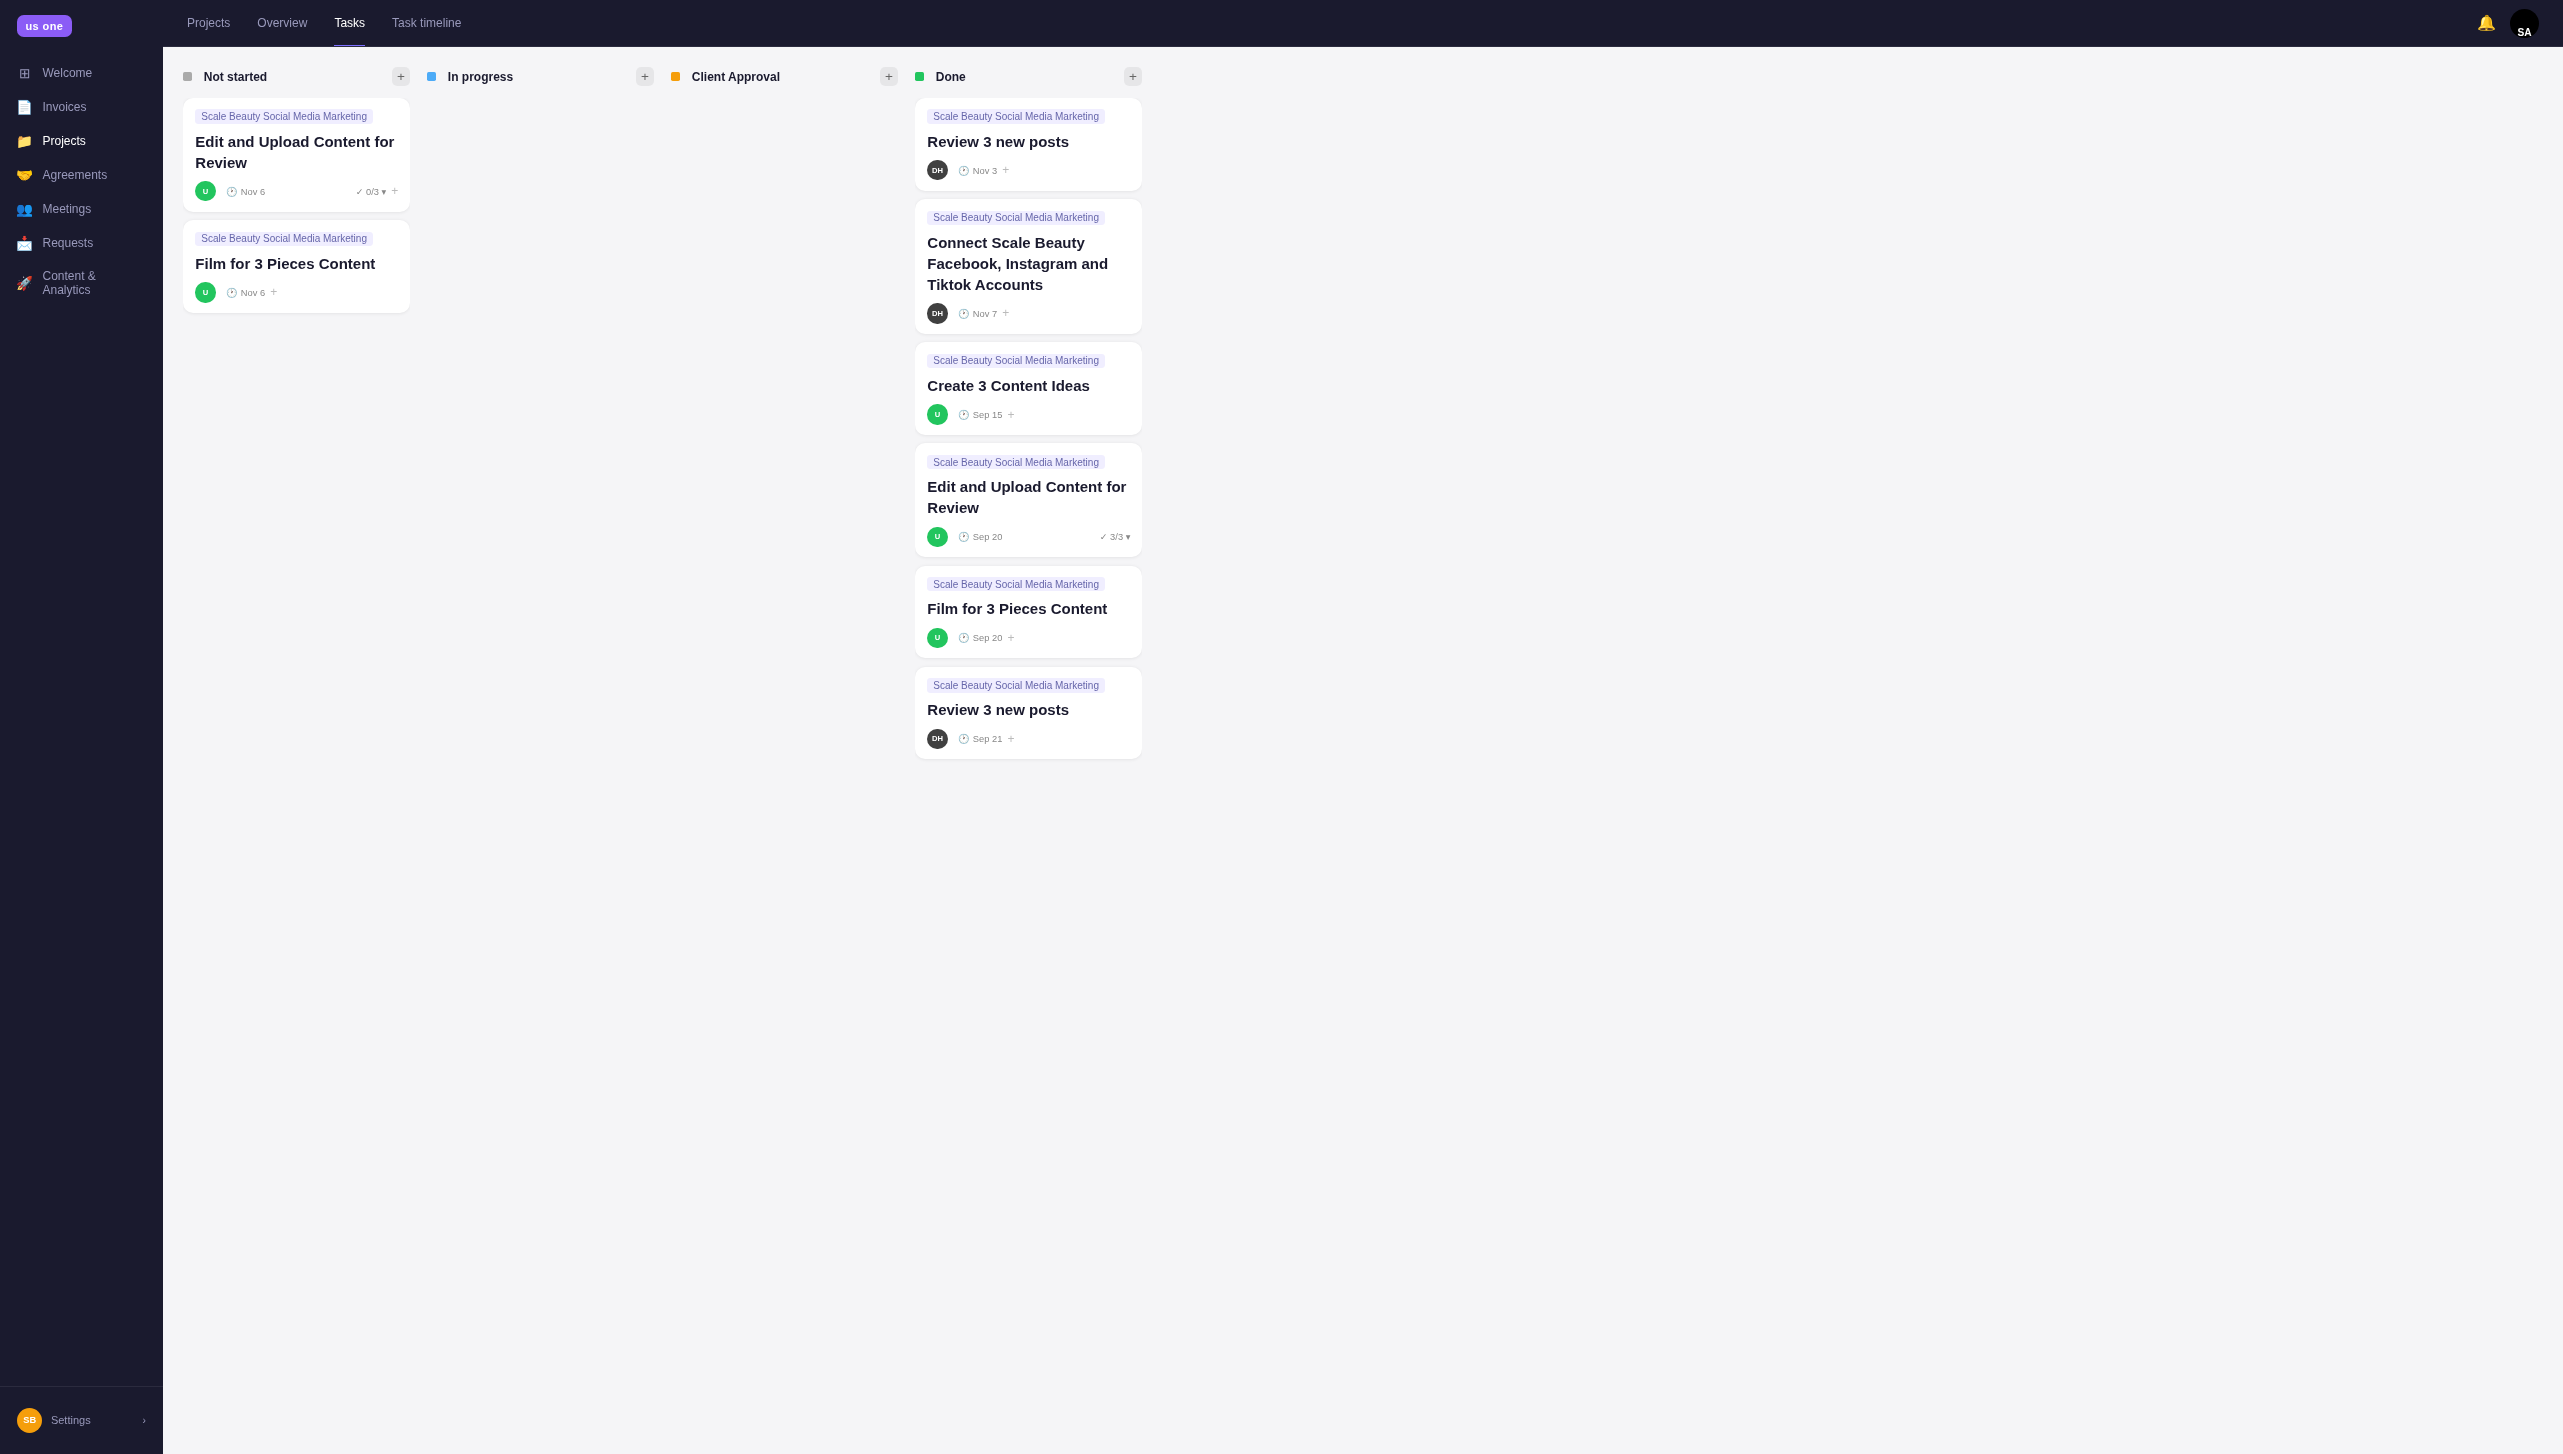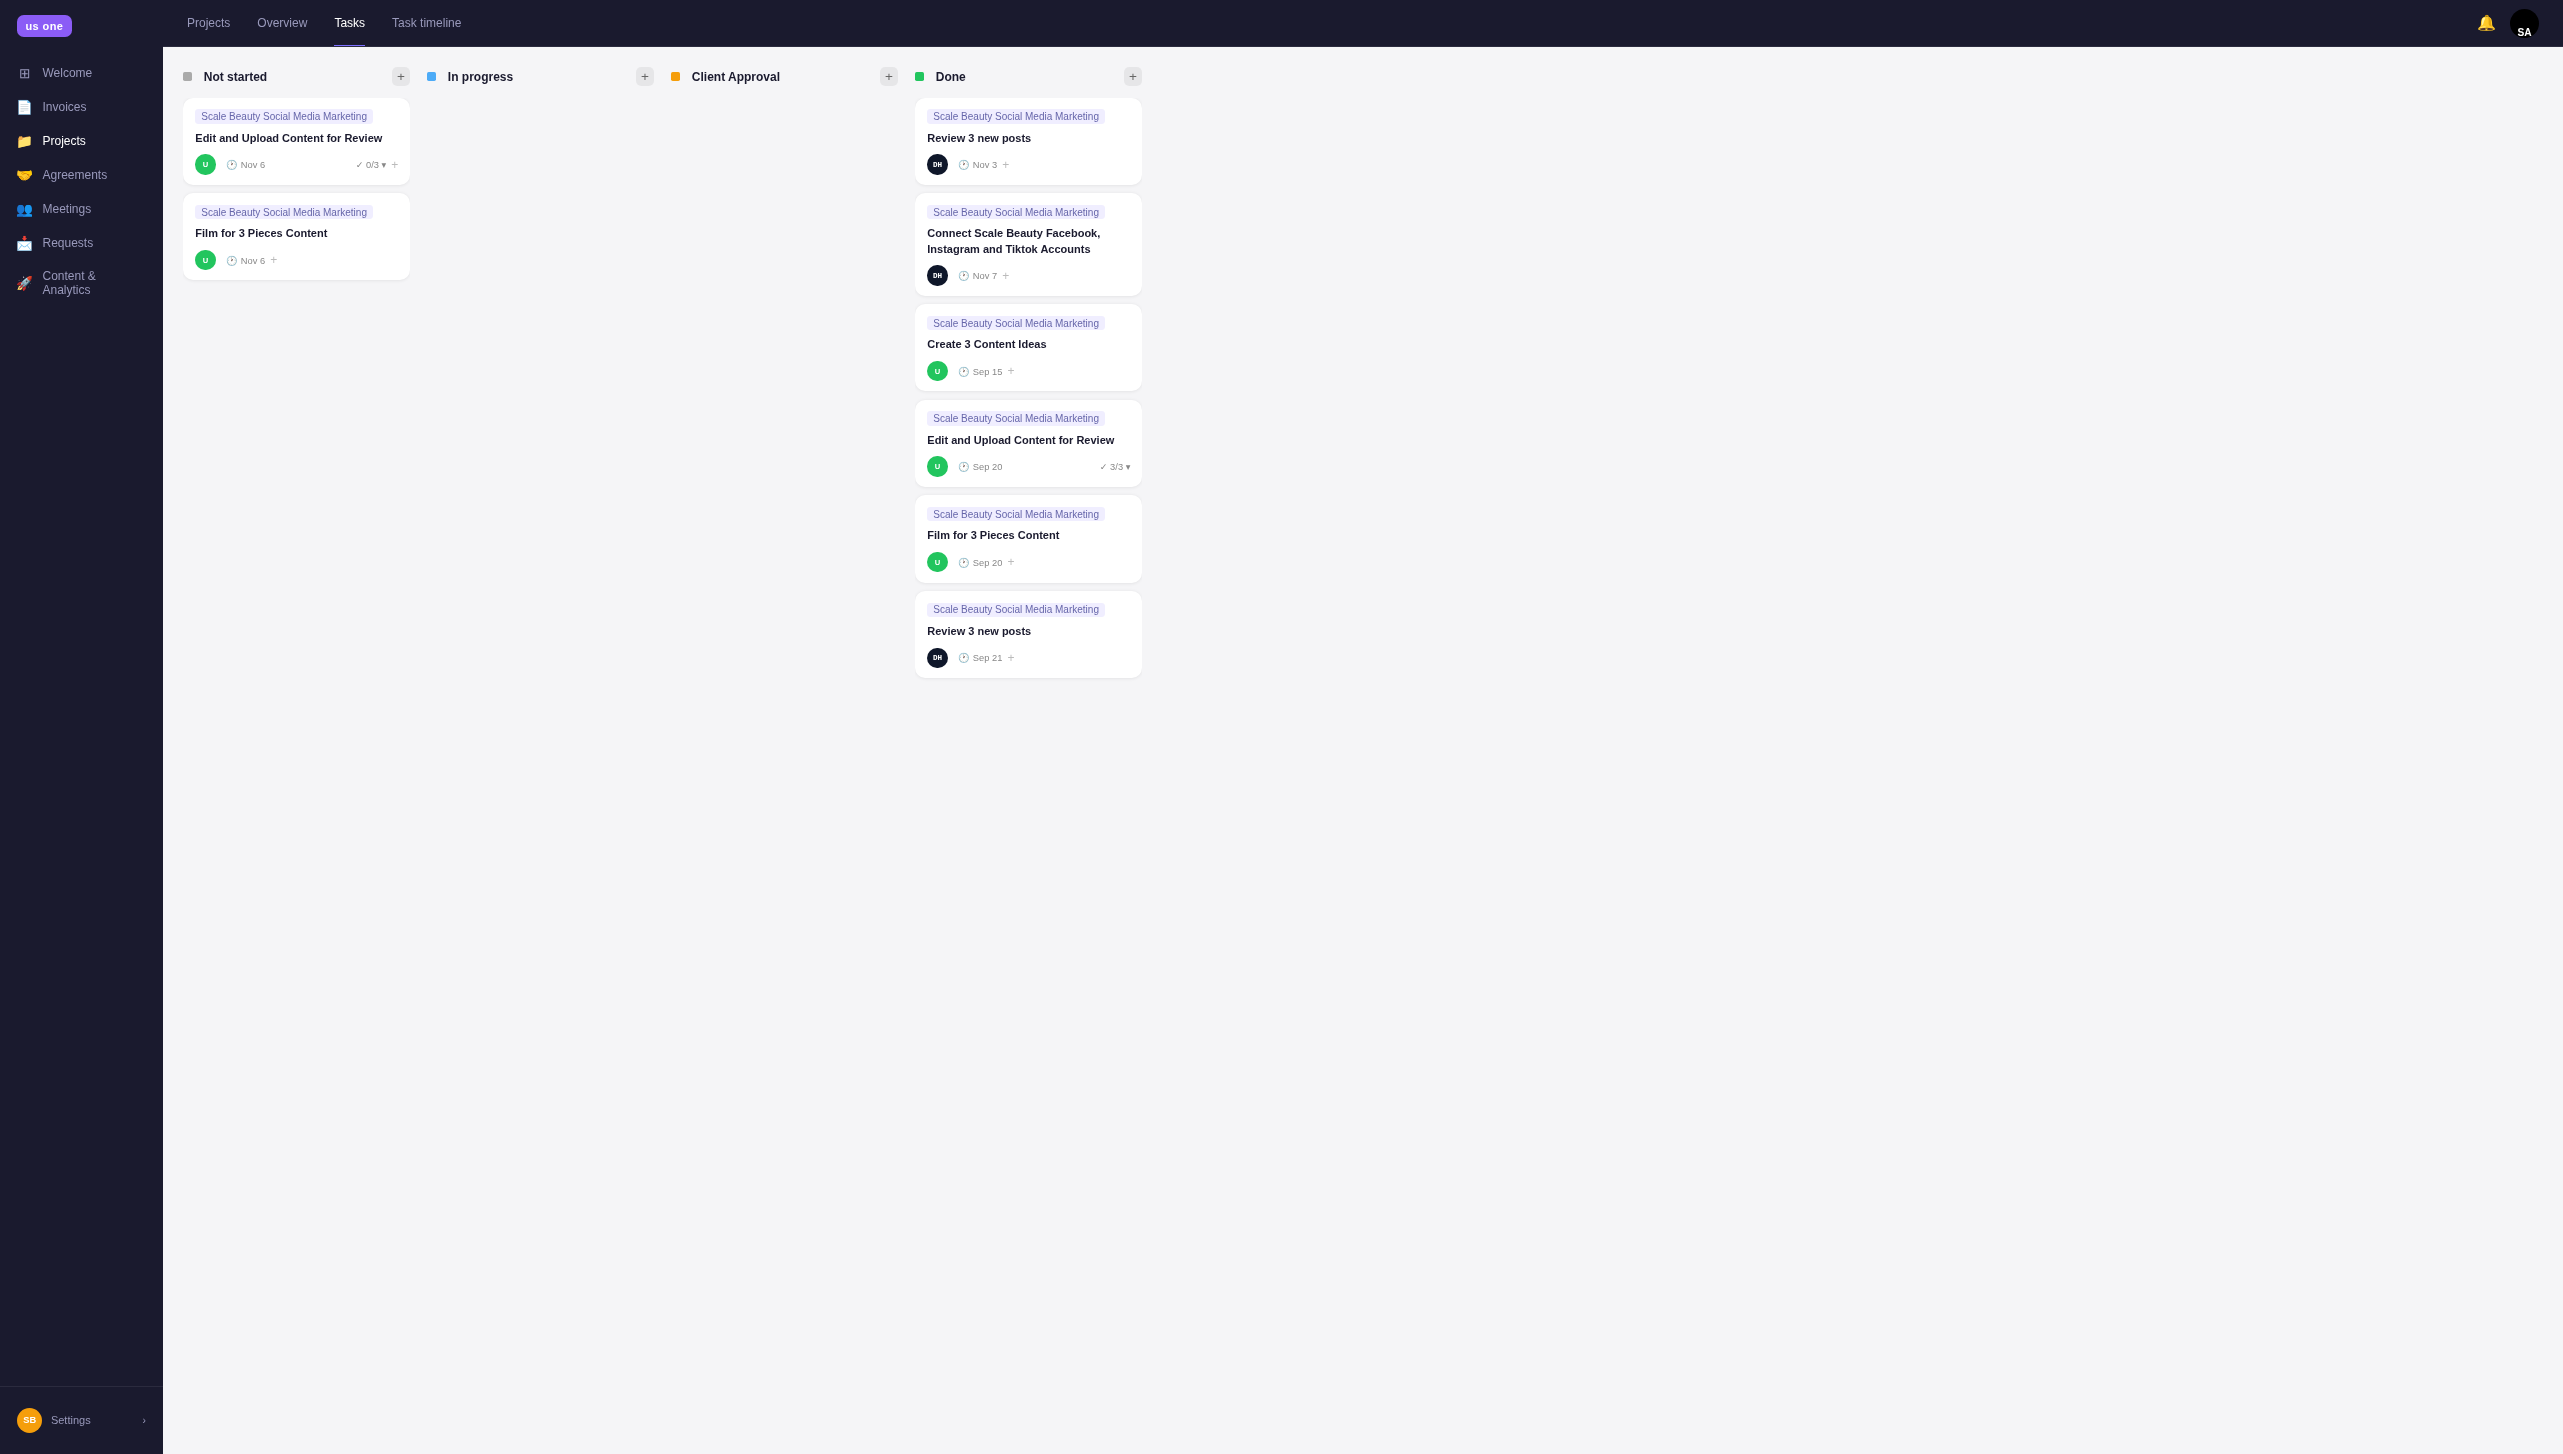--- a/index.html
+++ b/index.html
@@ -141,21 +141,21 @@
     .card-tag {
       font-size: 10px; color: #6666aa;
       background: #f0eeff;
       border-radius: 3.4px;
       padding: 1.7px 6px;
       display: inline-block;
       margin-bottom: 6.8px;
       font-weight: 500;
     }
     .card-title {
-      font-size: 11px; font-weight: 600; color: #1a1a2e;
+      font-size: 15px; font-weight: 600; color: #1a1a2e;
       line-height: 1.4; margin-bottom: 8.5px;
     }
     .card-footer {
       display: flex; align-items: center; gap: 5.1px;
     }
     .card-avatar {
       width: 20.3px; height: 20.3px; border-radius: 50%;
       display: flex; align-items: center; justify-content: center;
       font-size: 7.6px; font-weight: 700; color: #fff; flex-shrink: 0;
     }
@@ -176,21 +176,21 @@
     
     .board-col.done-col { width: 227px; }
 
     
     .dot-gray { background: #aaa; }
     .dot-blue { background: #4dabf7; }
     .dot-orange { background: #f59e0b; }
     .dot-green { background: #22c55e; }
 
     
-    .av-dh { background: #0f172a; font-family: Liberation Mono, monospace; }
+    .av-dh { background: #404040; }
     .av-u { background: #22c55e; }
     .av-sb { background: #f59e0b; }
   </style>
 </head>
 <body>
 
 <div class="sidebar">
   <div class="sidebar-logo">
     <div class="logo-box">us one</div>
   </div>

